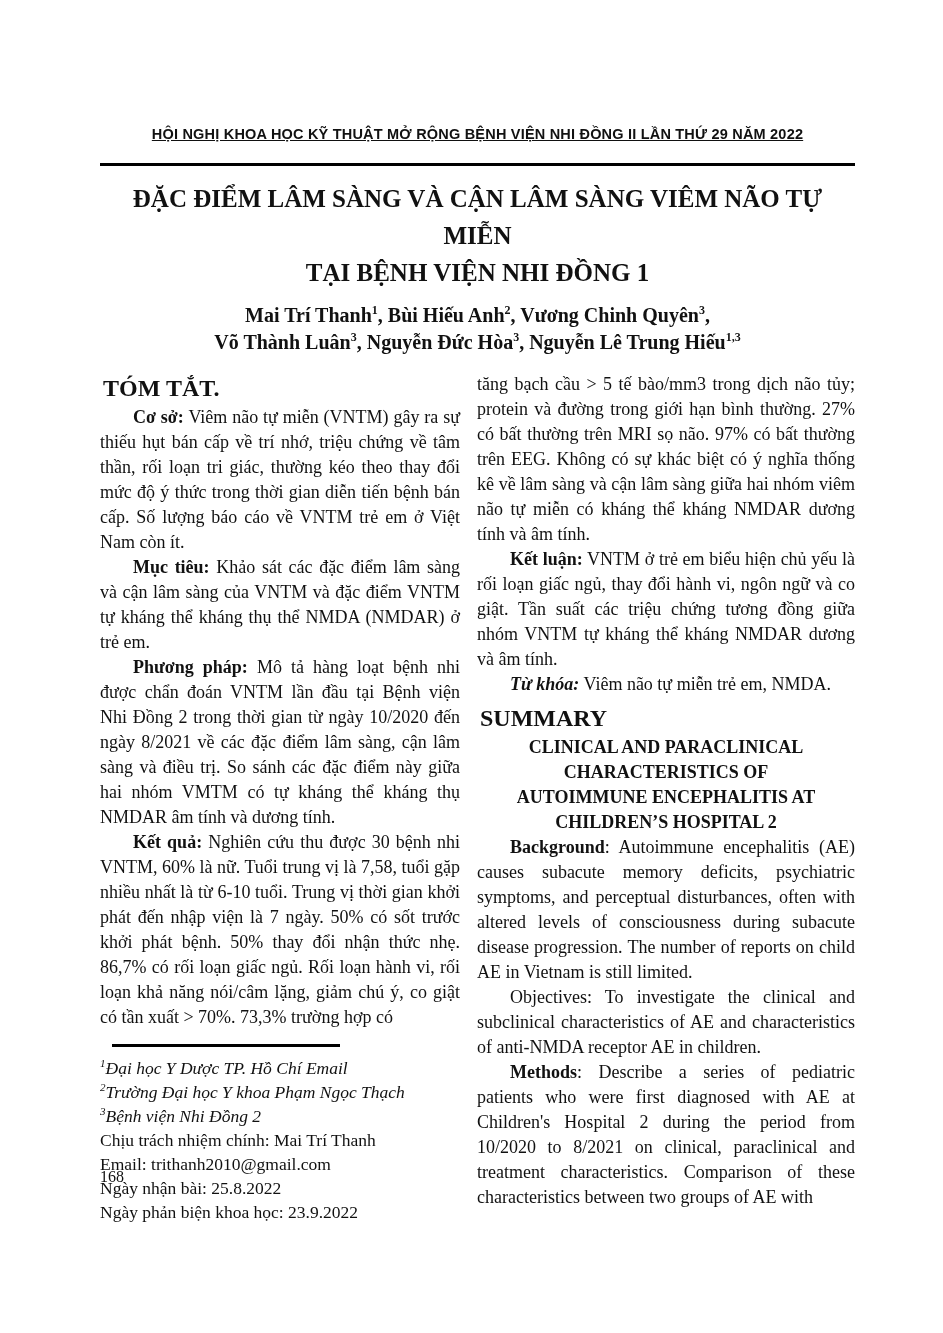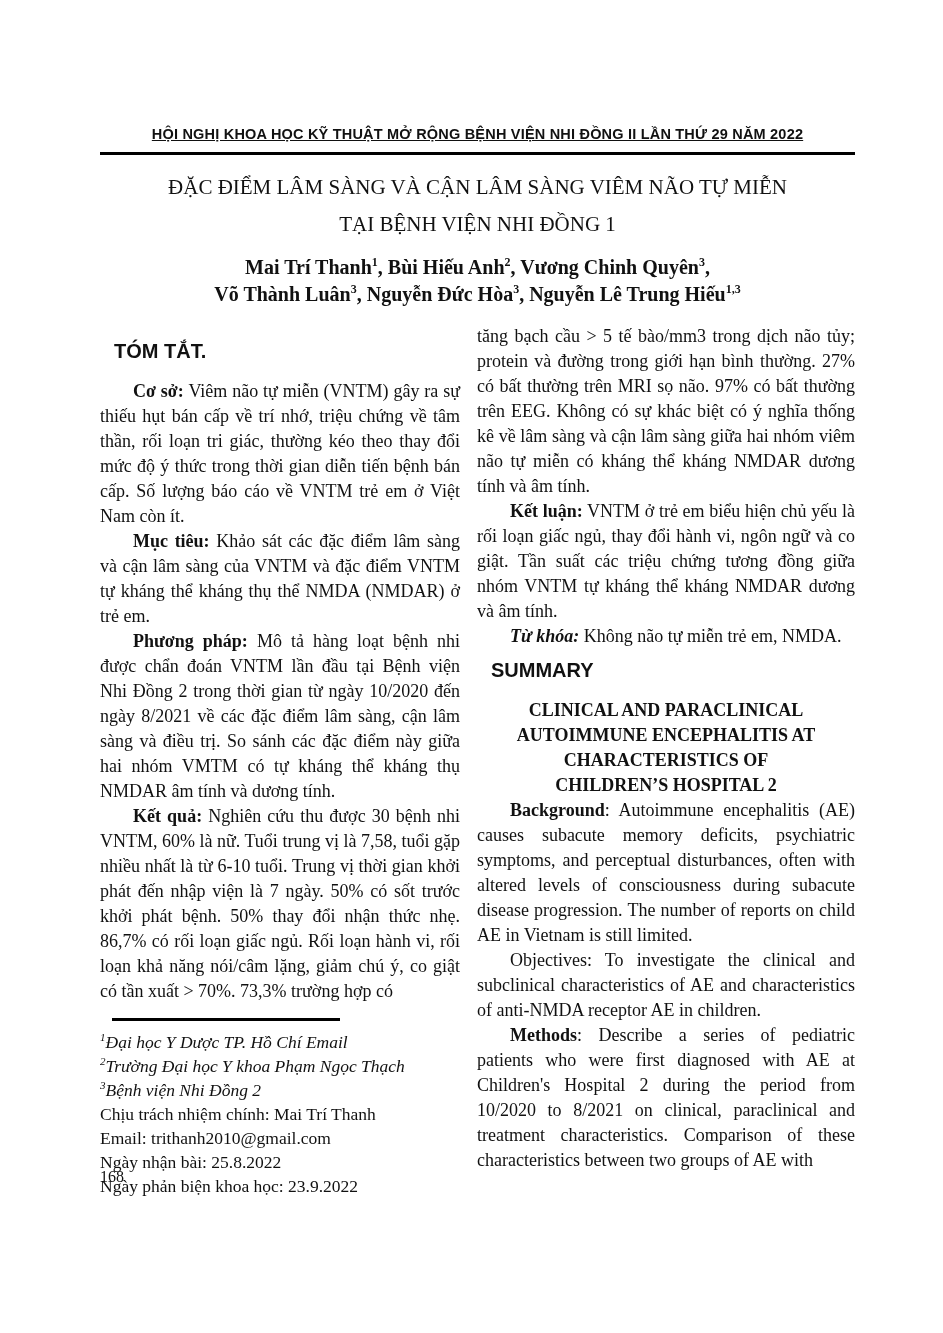--- a/index.html
+++ b/index.html
@@ -16,30 +16,30 @@
     padding: 126px 88px 0 100px;
     overflow: hidden;
   }
   
   .conf-header {
     text-align: center;
     font-family: "Liberation Sans", sans-serif;
     font-weight: bold;
     font-size: 14.5px;
     letter-spacing: 0.2px;
-    padding-bottom: 10px;
+    padding-bottom: 21px;
     border-bottom: 3px solid #000;
   }
   .conf-header span { text-decoration: underline; }
   
   .paper-title {
     margin-top: 14px;
     text-align: center;
-    font-weight: normal;
-    font-size: 21px;
+    font-weight: bold;
+    font-size: 25px;
     line-height: 37px;
   }
   
   .authors {
     margin-top: 11px;
     text-align: center;
     font-weight: bold;
     font-size: 20px;
     line-height: 27px;
   }
@@ -48,25 +48,25 @@
   .columns {
     display: flex;
     gap: 17px;
     margin-top: 16px;
     font-size: 18px;
     line-height: 25px;
   }
   .col-left  { width: 360px; }
   .col-right { width: 378px; }
   .section-heading {
-    font-family: Liberation Sans, sans-serif;
+    font-family: Liberation Serif, serif;
     font-weight: bold;
-    font-size: 20px;
+    font-size: 24px;
     line-height: 27px;
-    margin: 14px;
+    margin: 3px;
   }
   .para {
     margin: 0;
     text-align: justify;
     text-indent: 33px;
   }
   .para.noindent { text-indent: 0; }
   .lead { font-weight: bold; }
   .lead-bi { font-weight: bold; font-style: italic; }
   .en-title {
@@ -132,27 +132,27 @@
         <p>Chịu trách nhiệm chính: Mai Trí Thanh</p>
         <p>Email: trithanh2010@gmail.com</p>
         <p>Ngày nhận bài: 25.8.2022</p>
         <p>Ngày phản biện khoa học: 23.9.2022</p>
       </div>
     </div>
 
     <div class="col-right">
       <p class="para noindent">tăng bạch cầu &gt; 5 tế bào/mm3 trong dịch não tủy; protein và đường trong giới hạn bình thường. 27% có bất thường trên MRI sọ não. 97% có bất thường trên EEG. Không có sự khác biệt có ý nghĩa thống kê về lâm sàng và cận lâm sàng giữa hai nhóm viêm não tự miễn có kháng thể kháng NMDAR dương tính và âm tính.</p>
       <p class="para"><b class="lead">Kết luận:</b><span> VNTM ở trẻ em biểu hiện chủ yếu là rối loạn giấc ngủ, thay đổi hành vi, ngôn ngữ và co giật. Tần suất các triệu chứng tương đồng giữa nhóm VNTM tự kháng thể kháng NMDAR dương và âm tính.</span></p>
-      <p class="para"><span class="lead-bi">Từ khóa:</span><span> Không não tự miễn trẻ em, NMDA.</span></p>
+      <p class="para"><span class="lead-bi">Từ khóa:</span><span> Viêm não tự miễn trẻ em, NMDA.</span></p>
 
       <p class="section-heading summary-heading">SUMMARY</p>
       <div class="en-title">
         <div>CLINICAL AND PARACLINICAL</div>
+        <div>CHARACTERISTICS OF</div>
         <div>AUTOIMMUNE ENCEPHALITIS AT</div>
-        <div>CHARACTERISTICS OF</div>
         <div>CHILDREN’S HOSPITAL 2</div>
       </div>
       <p class="para"><b class="lead">Background</b><span>: Autoimmune encephalitis (AE) causes subacute memory deficits, psychiatric symptoms, and perceptual disturbances, often with altered levels of consciousness during subacute disease progression. The number of reports on child AE in Vietnam is still limited.</span></p>
       <p class="para">Objectives: To investigate the clinical and subclinical characteristics of AE and characteristics of anti-NMDA receptor AE in children.</p>
       <p class="para"><b class="lead">Methods</b><span>: Describe a series of pediatric patients who were first diagnosed with AE at Children's Hospital 2 during the period from 10/2020 to 8/2021 on clinical, paraclinical and treatment characteristics. Comparison of these characteristics between two groups of AE with</span></p>
     </div>
 
   </div>
 
   <div class="page-number">168</div>

